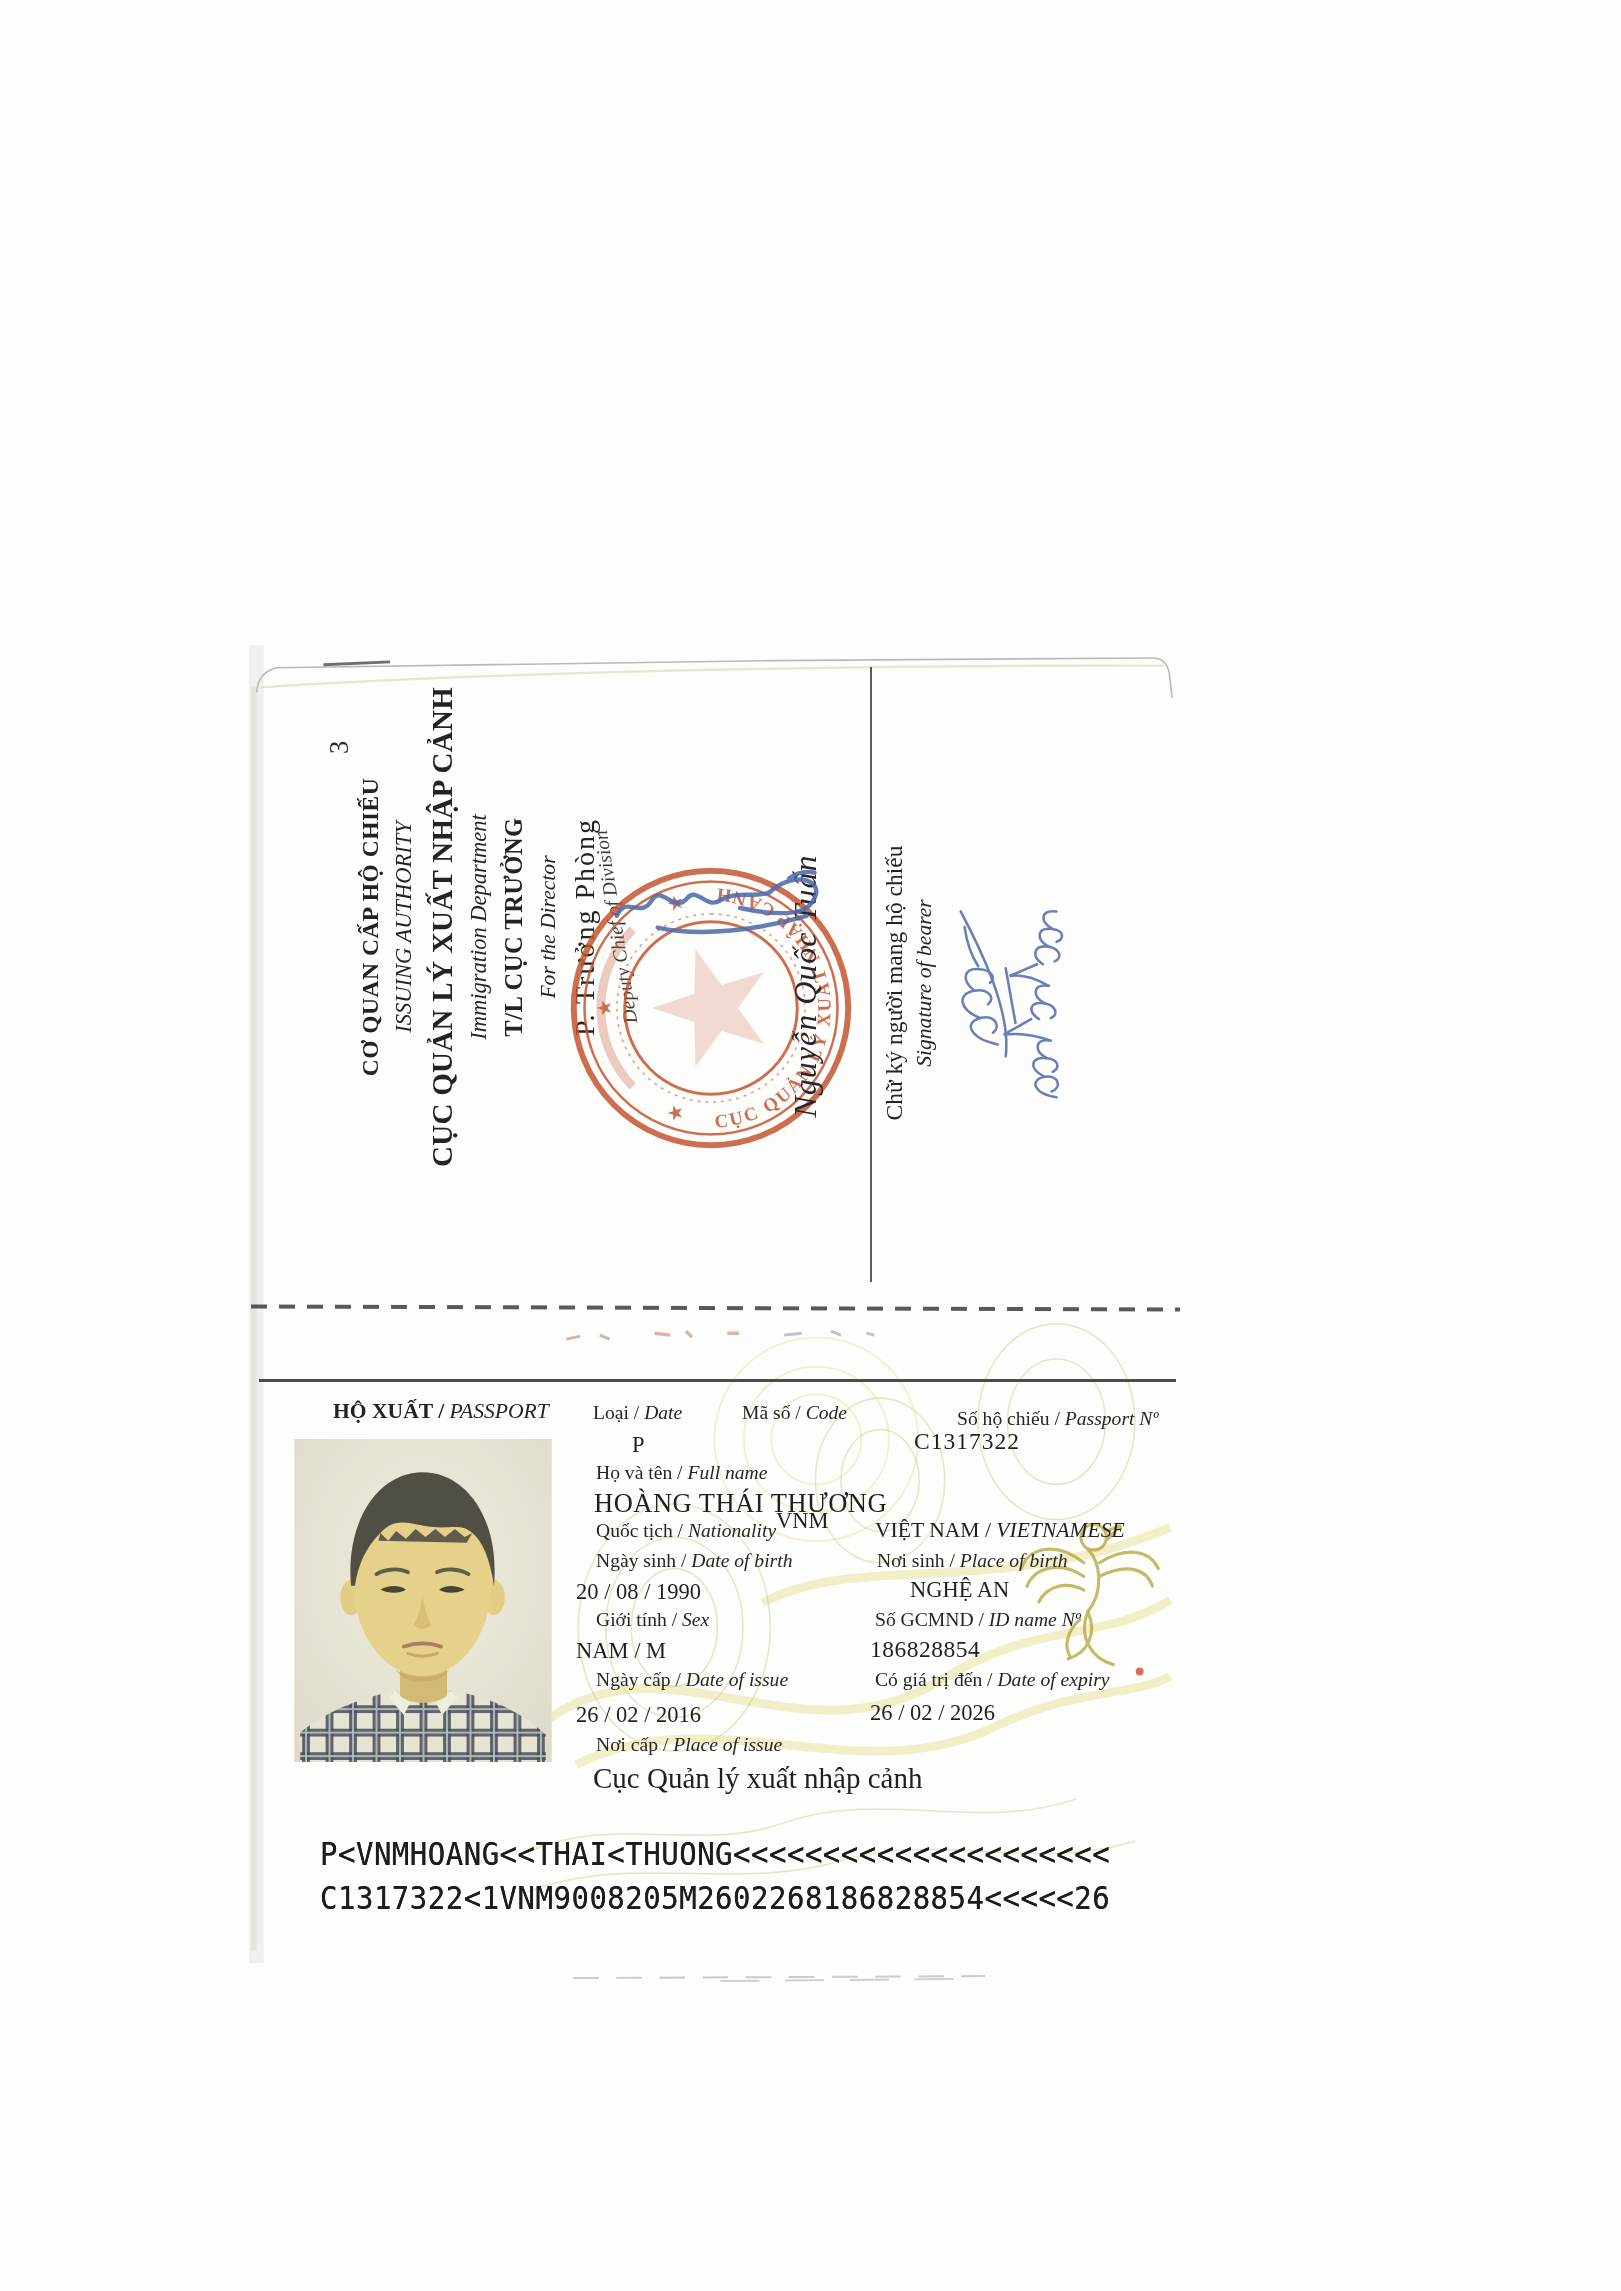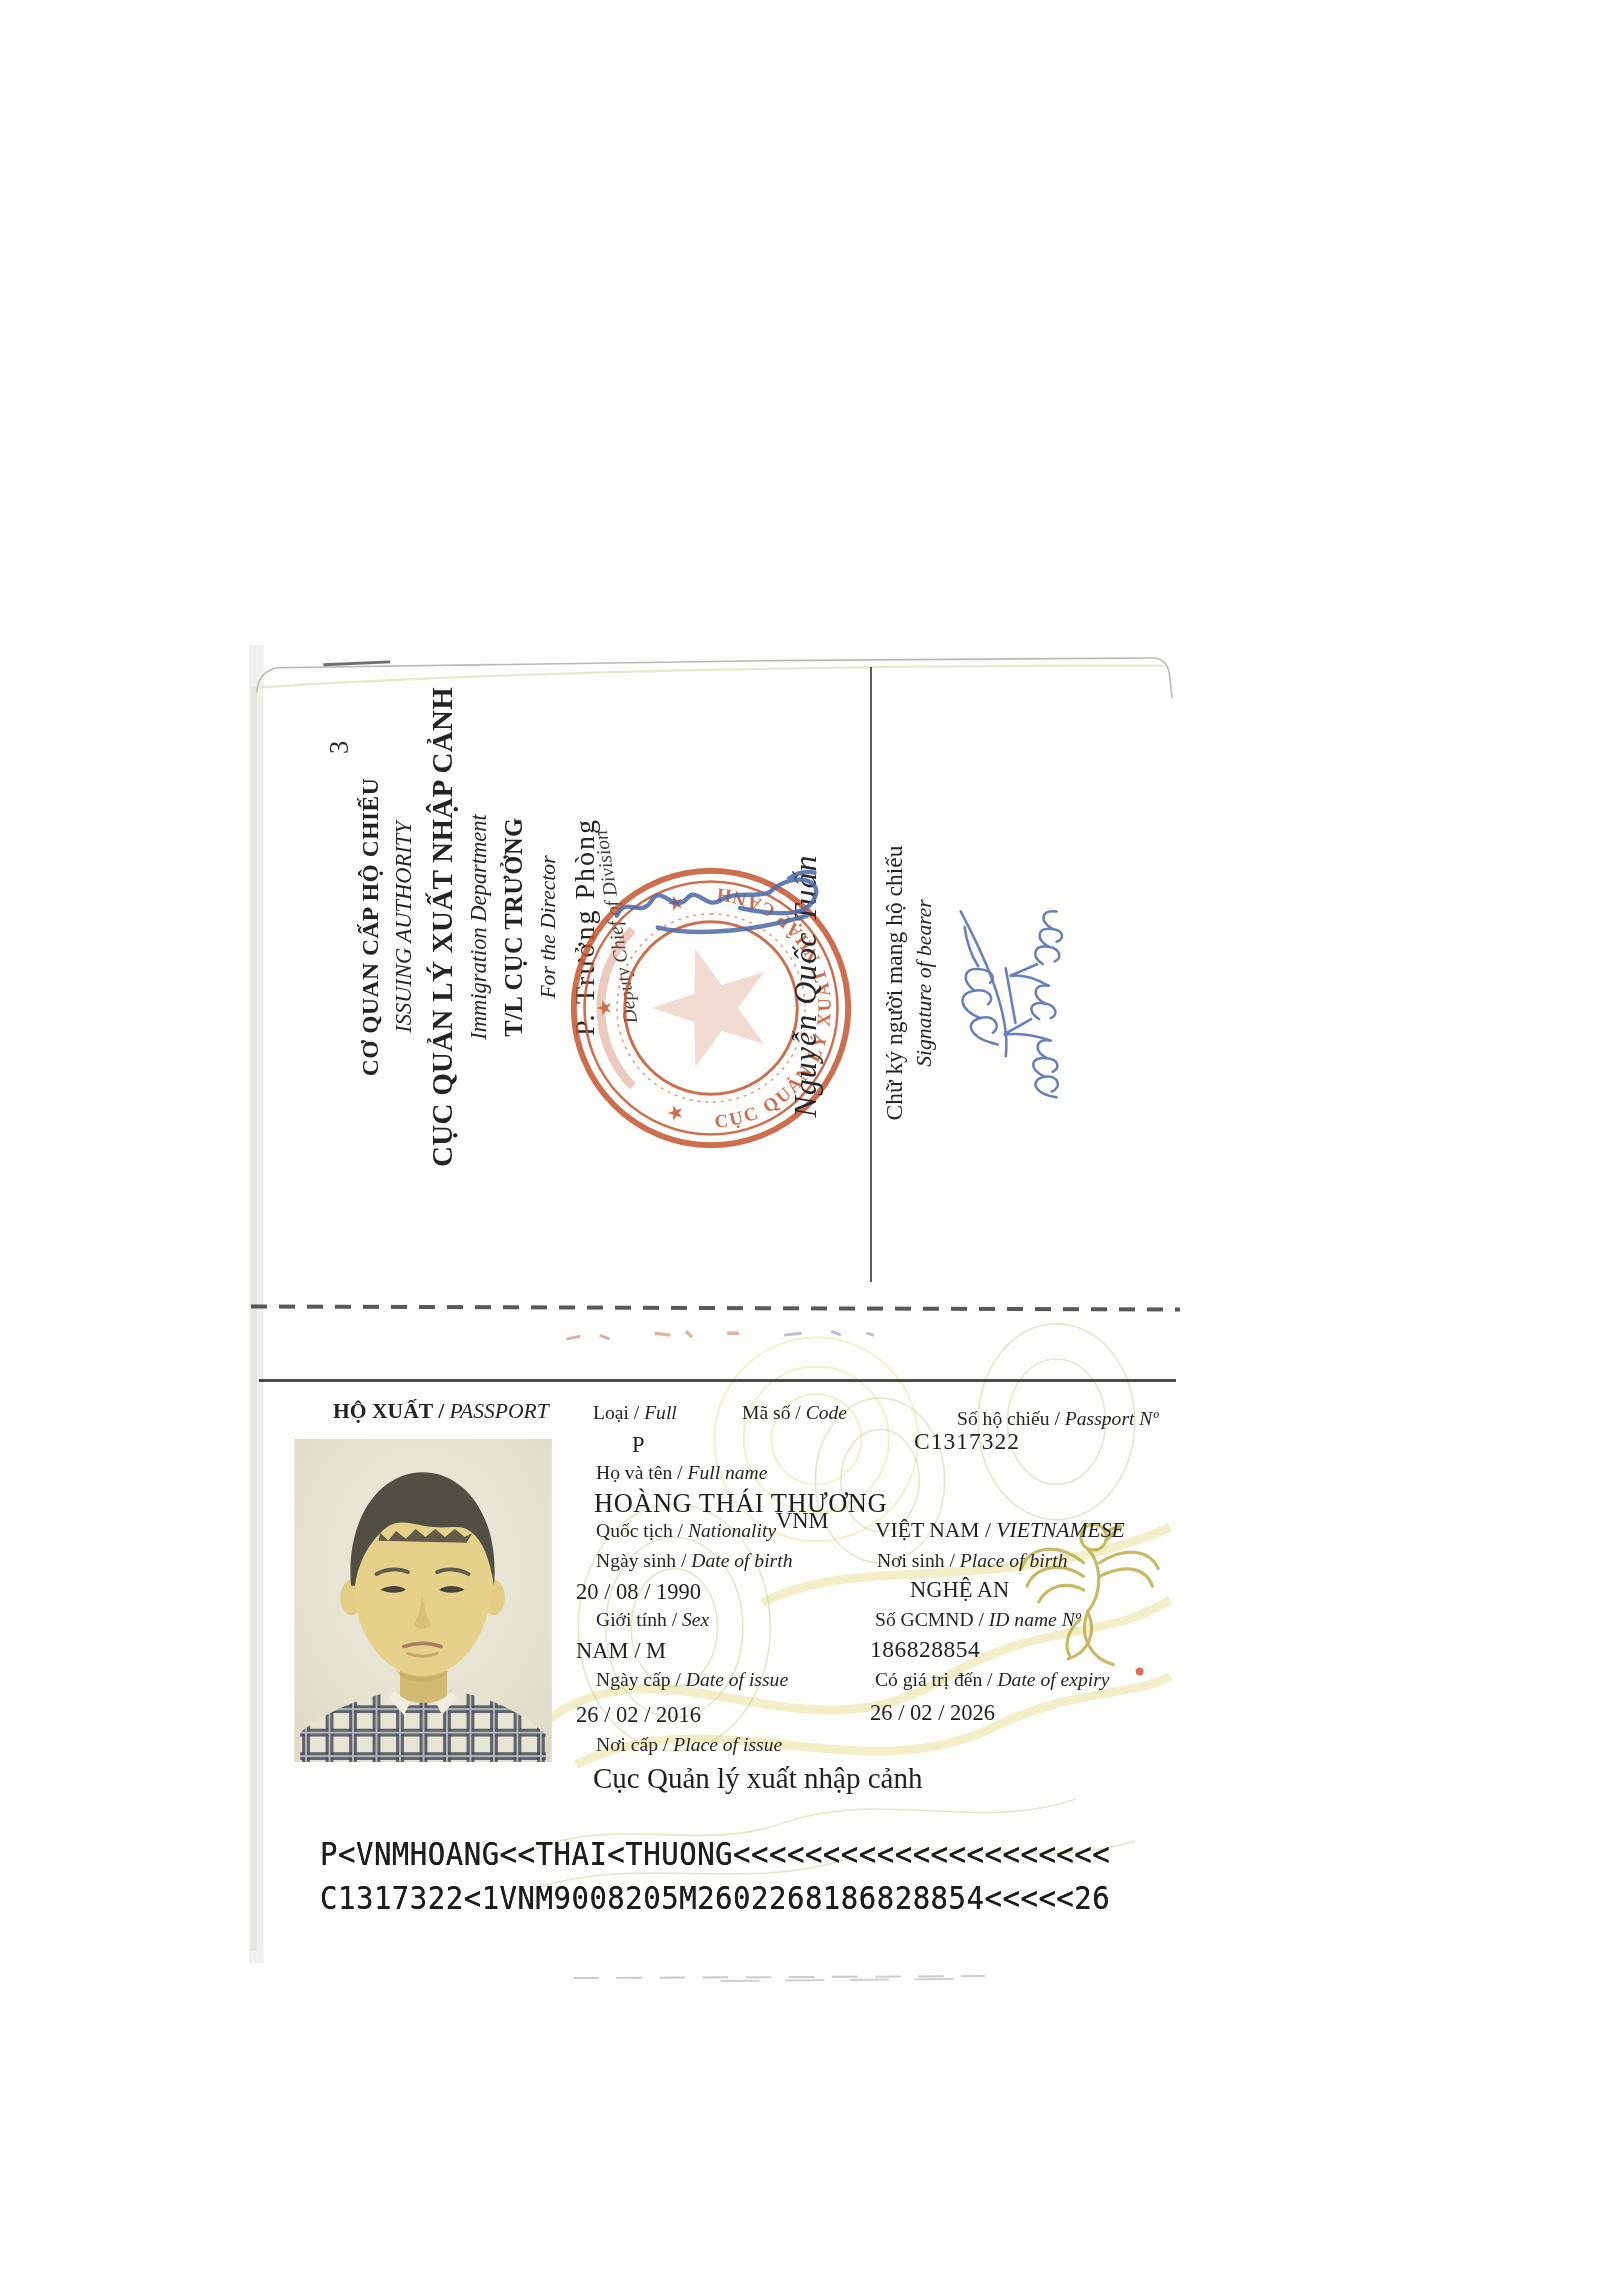--- a/index.html
+++ b/index.html
@@ -193,21 +193,21 @@
     </g>
     <circle cx="905" cy="375" r="4" fill="#cc4a2e" opacity=".8"></circle>
   </svg>
 
   <div class="perforation"></div>
 
   <div class="dp-rule"></div>
 
   <div class="passport-title"><span class="b">HỘ XUẤT / </span><span class="it">PASSPORT</span></div>
 
-  <div class="abs dp-label" style="left:593px;top:1402px;"><span>Loại / </span><span class="it">Full</span></div>
+  <div class="abs dp-label" style="left:593px;top:1402px;"><span>Loại / </span><span class="it">Date</span></div>
   <div class="abs dp-label" style="left:742px;top:1402px;"><span>Mã số / </span><span class="it">Code</span></div>
   <div class="abs dp-label" style="left:957px;top:1400px;margin-top:8px;"><span>Số hộ chiếu / </span><span class="it">Passport Nº</span></div>
 
   <div class="abs dp-value" style="left:632px;top:1432px;">P</div>
   <div class="abs dp-value" style="left:776px;top:1508px;">VNM</div>
   <div class="abs dp-value" style="left:914px;top:1428px;font-size:23.5px;letter-spacing:1px;">C1317322</div>
 
   <svg class="photo-frame" viewBox="0 0 263 330">
     <defs>
       <pattern id="plaid" width="24" height="24" patternUnits="userSpaceOnUse">

